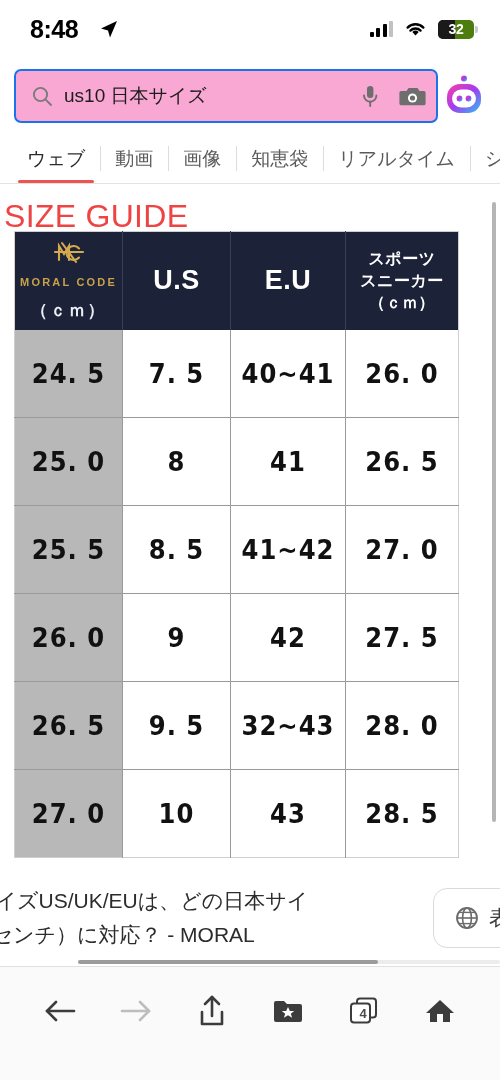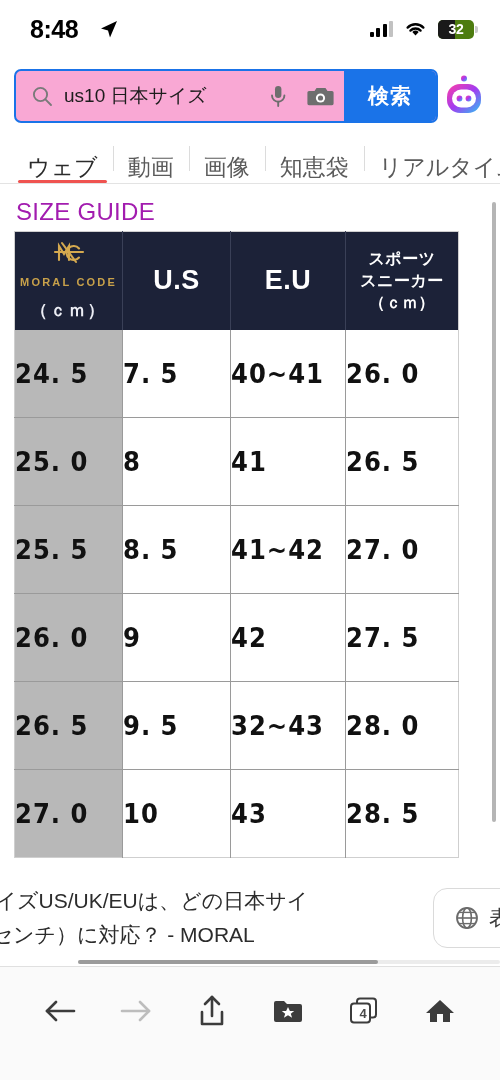--- a/index.html
+++ b/index.html
@@ -75,39 +75,39 @@
   }
   .bot-icon { flex:0 0 auto; width: 52px; display:flex; justify-content:center; }
 
   
   .tabsrow {
     height: 50px; display:flex; align-items:stretch; background:#fff;
     border-bottom: 1px solid #e3e3e3; padding-left: 12px;
     overflow: hidden; position: relative;
   }
   .tab {
-    position:relative; display:flex; align-items:flex-end; padding: 0 15px;
-    font-size: 23px; color:#5a5a5a; white-space:nowrap;
+    position:relative; display:flex; align-items:center; padding: 0 15px;
+    font-size: 19px; color:#5a5a5a; white-space:nowrap;
   }
   .tab.active { color:#2b2b2b; }
   .tab.active::after {
     content:""; position:absolute; left:6px; right:6px; bottom:0;
     height:3px; background:#ef5350; border-radius:2px;
   }
   .tab + .tab::before {
     content:""; position:absolute; left:0; top:12px; bottom:12px;
     width:1px; background:#dcdcdc;
   }
 
   
   .content {
     position: relative; height: 686px; background:#fff; overflow:hidden;
   }
   .page-title {
-    font-size: 24px; color:#a21caf; padding: 14px 0 0 16px; letter-spacing: 0.3px;
+    font-size: 32px; color:#ef4444; padding: 14px 0 0 4px; letter-spacing: 0.3px;
   }
 
   .sizetable {
     position:absolute; left: 14px; top: 47px;
     width: 444px; border-collapse: collapse; table-layout: fixed;
     border: 1px solid #cfcfcf;
   }
   .sizetable col.c1 { width: 108px; }
   .sizetable col.c2 { width: 108px; }
   .sizetable col.c3 { width: 115px; }
@@ -127,21 +127,21 @@
   .brandcell { display:flex; flex-direction:column; align-items:center; gap:10px; }
   .brand-mark { margin-bottom: 1px; }
   .brand-name {
     font-size: 11px; color:#c8a14a; letter-spacing: 2.2px; font-weight: bold;
   }
   .brand-unit {
     font-size: 17px; color:#eceef5; letter-spacing: 2px; margin-top: 1px;
   }
 
   .sizetable tbody td {
-    height: 88px; vertical-align: middle;
+    height: 88px; text-align:center; vertical-align: middle;
     font-size: 27px; font-weight: bold; color:#111;
     font-family: "DejaVu Sans Condensed", "Liberation Sans Narrow", "Liberation Sans", sans-serif;
     letter-spacing: 1px;
     border-right: 1px solid #9a9a9a;
     border-bottom: 1px solid #9a9a9a;
     background:#fff;
   }
   .sizetable tbody td:last-child { border-right: none; }
   .sizetable tbody tr:last-child td { border-bottom: none; }
   .sizetable tbody td.mc { background:#b8b8b8; }
@@ -238,21 +238,20 @@
           <line x1="11.2" y1="18.6" x2="11.2" y2="23" stroke="#6e6e6e" stroke-width="1.9" stroke-linecap="round"></line>
         </svg>
       </span>
       <span class="sb-icon cam">
         <svg width="28" height="24" viewBox="0 0 28 24">
           <path d="M2 7 h5.5 l2-3 h9 l2 3 H25 a1.6 1.6 0 0 1 1.6 1.6 v11 a1.6 1.6 0 0 1 -1.6 1.6 H2 a1.6 1.6 0 0 1 -1.6 -1.6 v-11 A1.6 1.6 0 0 1 2 7 Z" fill="#6e6e6e"></path>
           <circle cx="13.5" cy="14" r="4.6" fill="#fff"></circle>
           <circle cx="13.5" cy="14" r="2.6" fill="#6e6e6e"></circle>
         </svg>
       </span>
-      <div class="sb-btn">検索</div>
     </div>
     <span class="bot-icon">
       <svg width="44" height="44" viewBox="0 0 44 44">
         <defs>
           <linearGradient id="botg" x1="0" y1="0" x2="1" y2="1">
             <stop offset="0%" stop-color="#ff3ea5"></stop>
             <stop offset="50%" stop-color="#a23cf0"></stop>
             <stop offset="100%" stop-color="#2bc4f3"></stop>
           </linearGradient>
         </defs>

